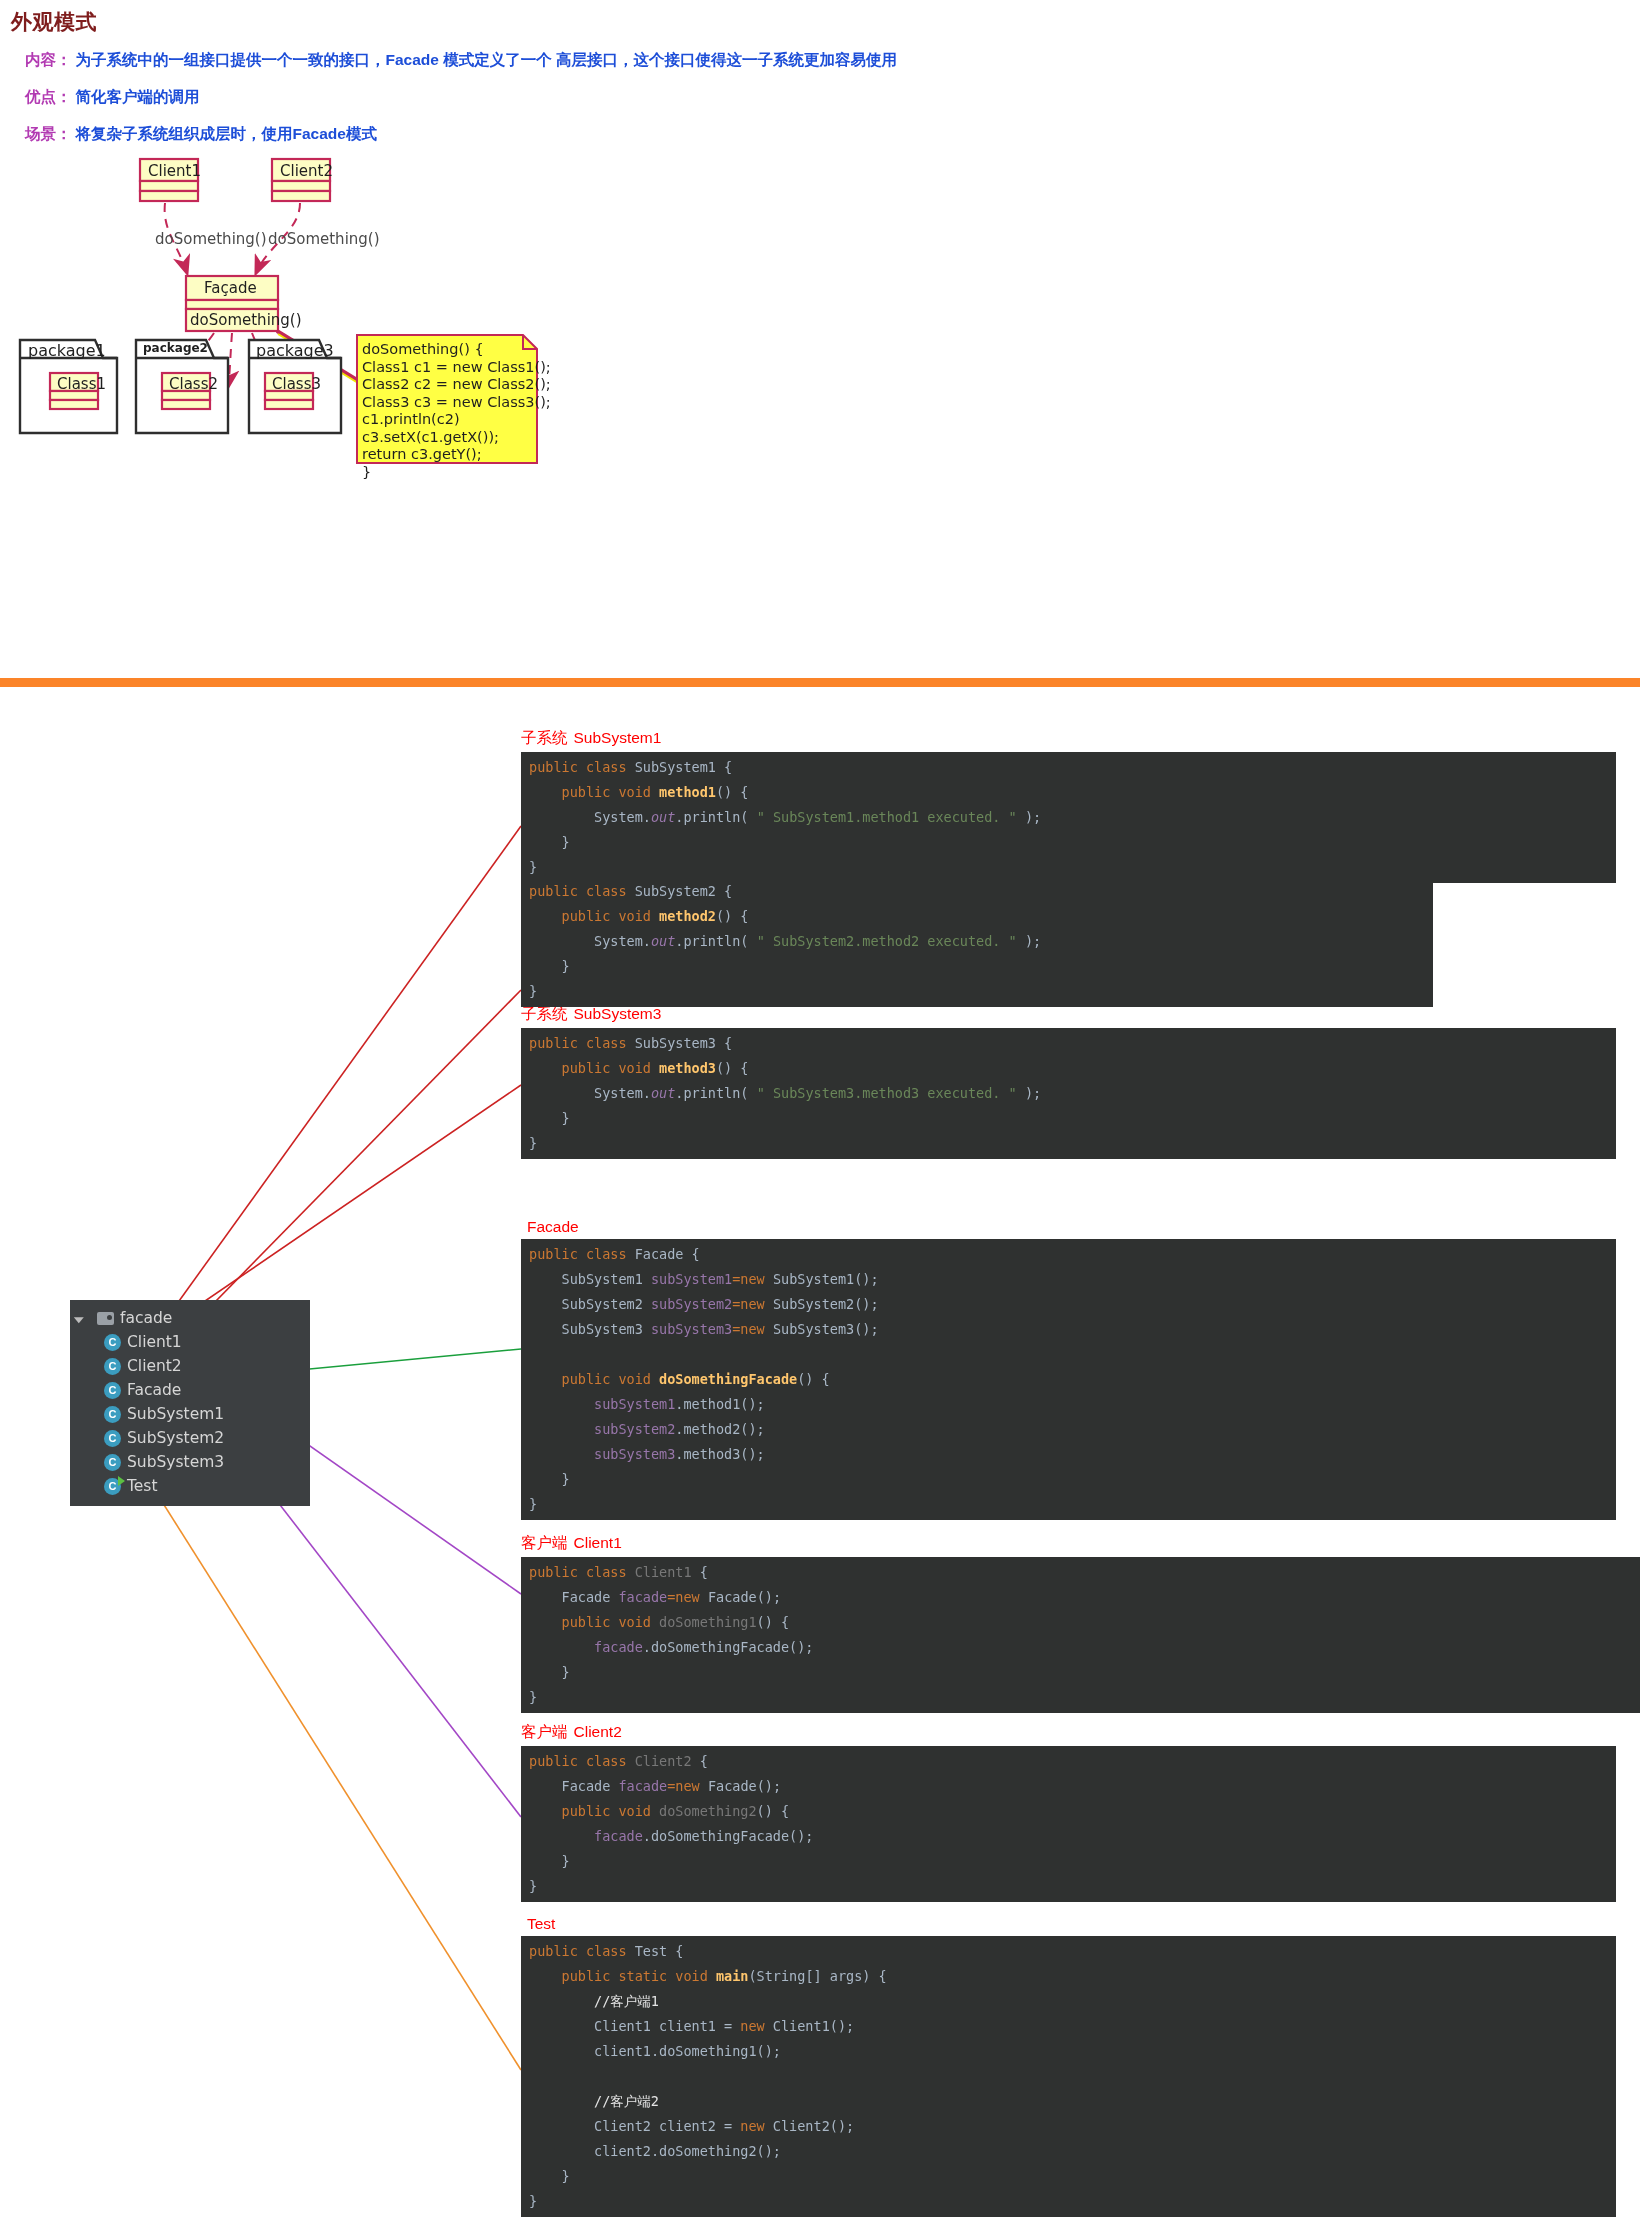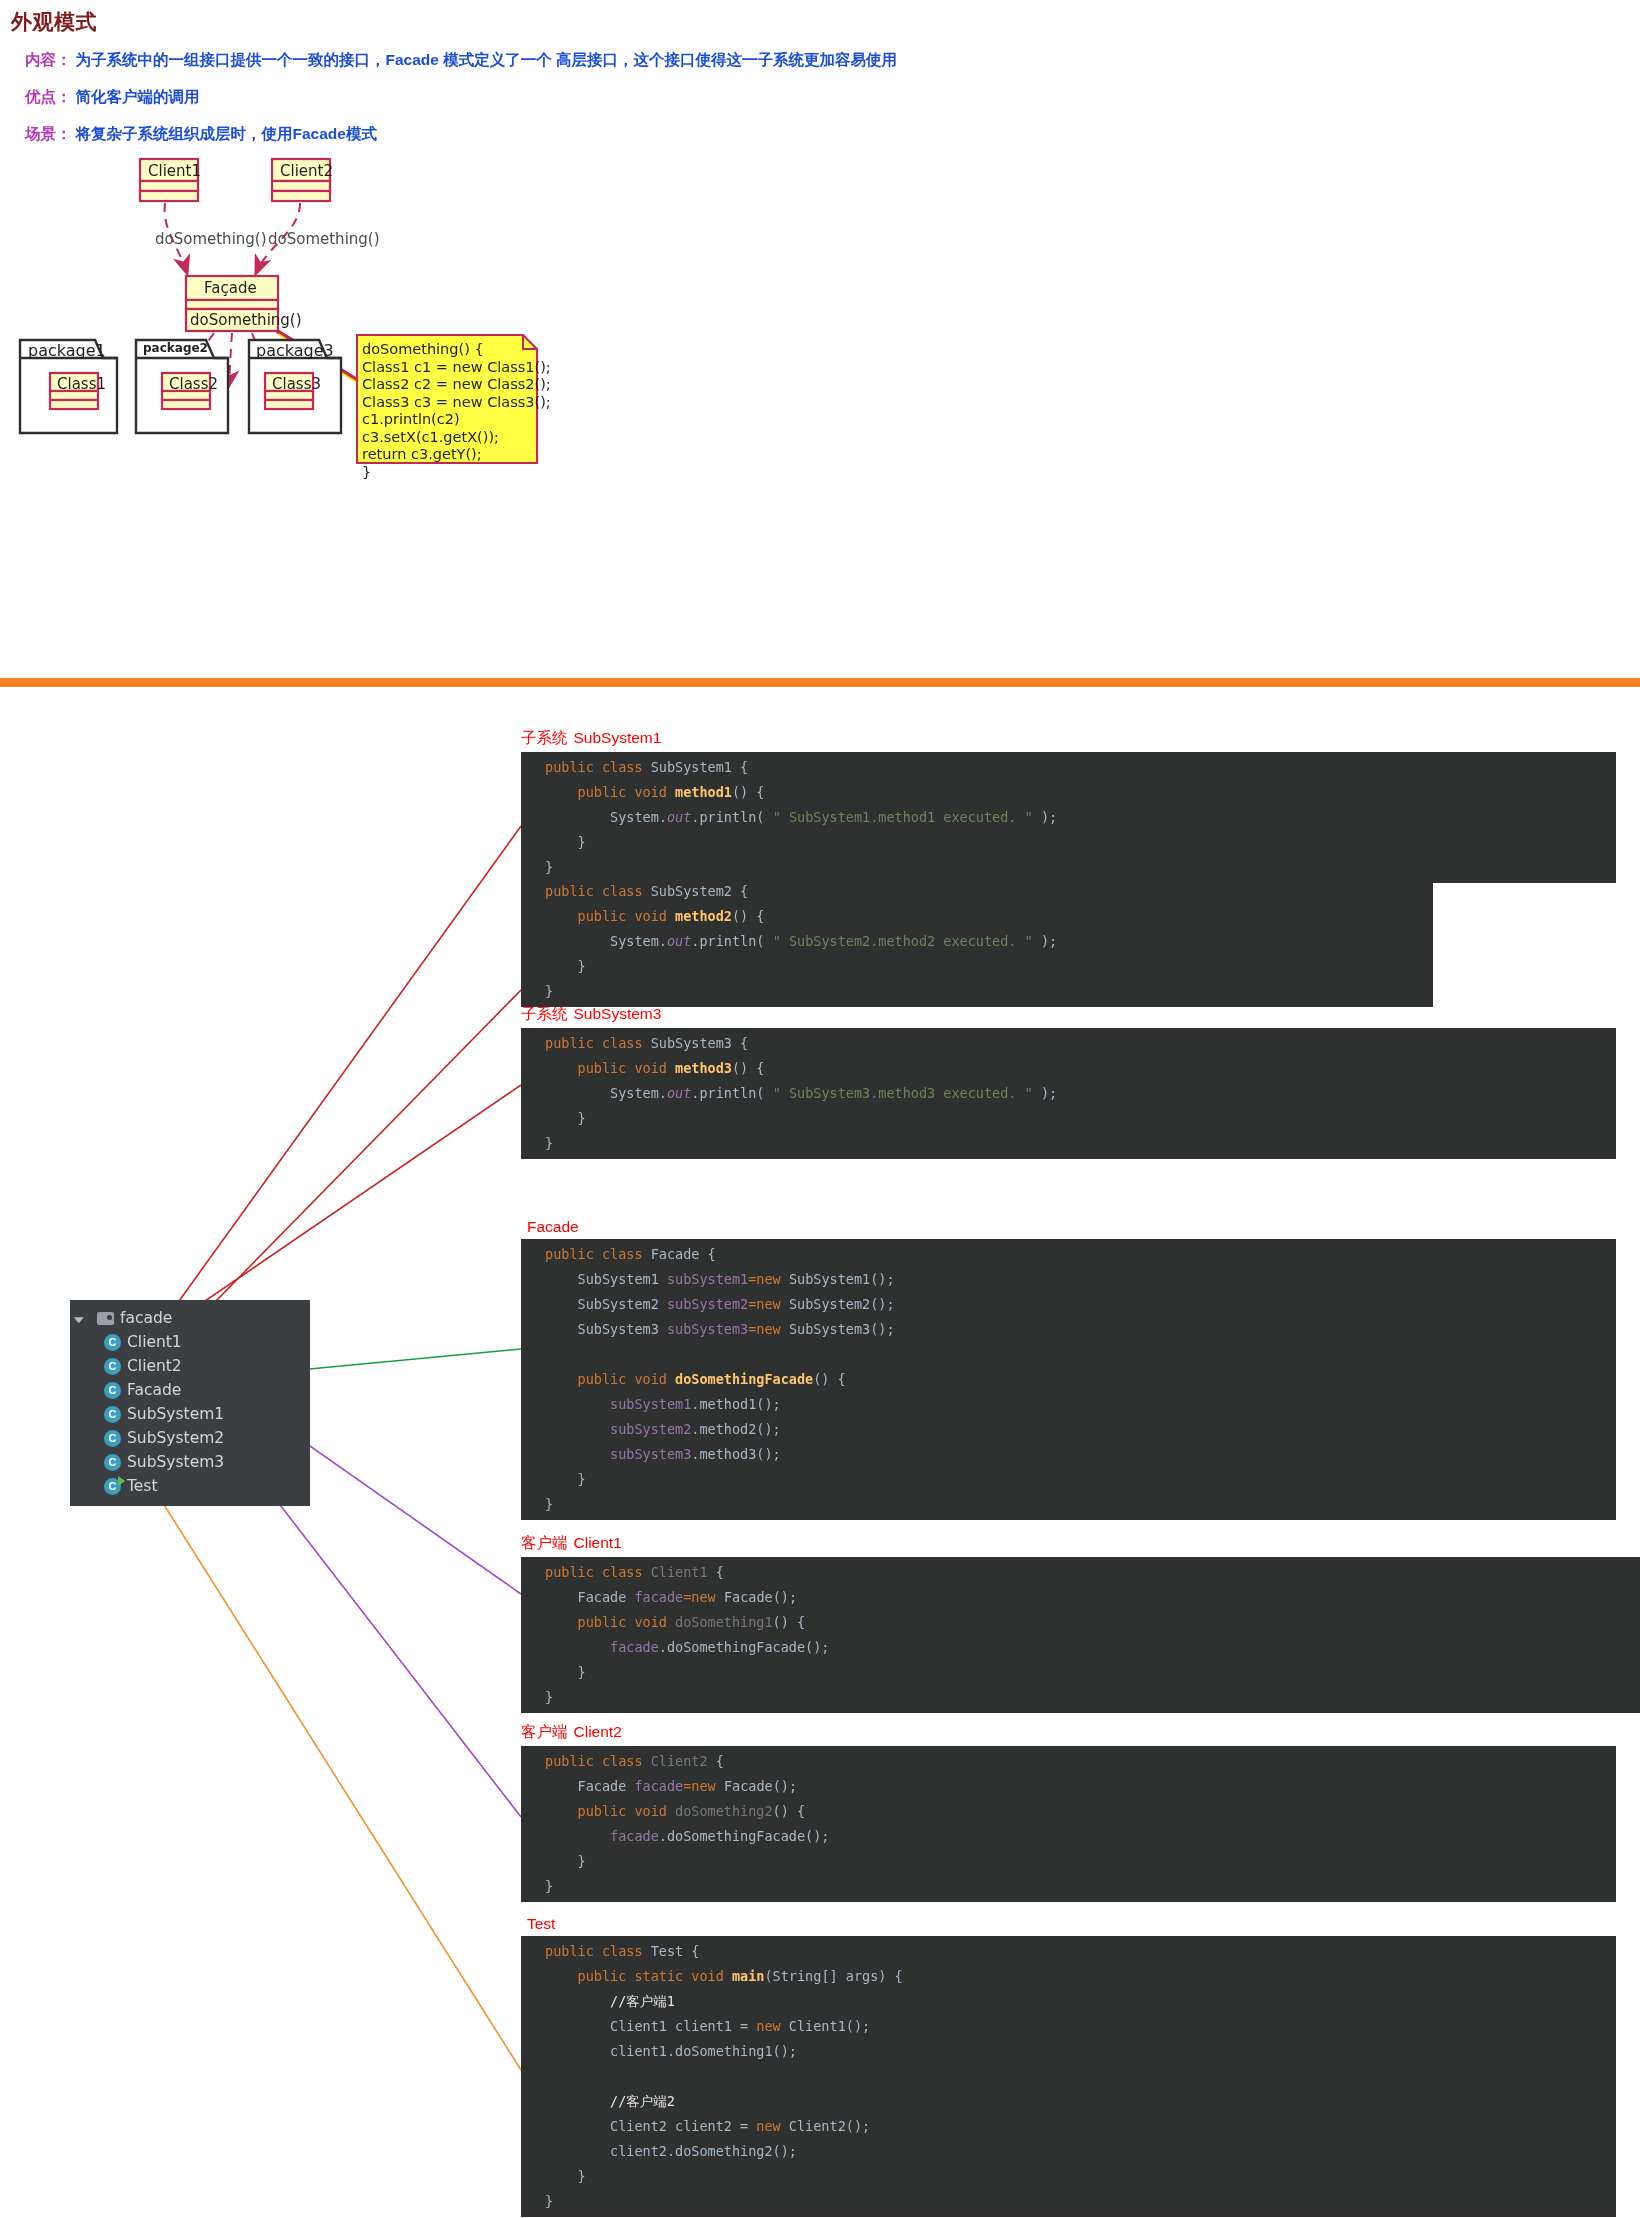--- a/index.html
+++ b/index.html
@@ -82,21 +82,21 @@
     font-size:15.5px; font-weight:normal; color:#ff0000; margin-bottom:3px;
     white-space:nowrap;
   }
   .sec-title .cn{ margin-right:6px; }
   .code{
     background:#2f3130; color:#d6d6d6;
     font-family:"DejaVu Sans Mono", monospace;
     font-size:13.5px; line-height:25px;
     padding:3px 0 3px 0; position:relative; z-index:3;
   }
-  .code .ln{ white-space:pre; padding-left:24px; }
+  .code .ln{ white-space:pre; padding-left:8px; }
   .kw{ color:#cc7832; }
   .cls{ color:#a9b7c6; }
   .id{ color:#a9b7c6; }
   .fnb{ color:#ffc66d; font-weight:bold;}
   .str{ color:#6a8759; }
   .fld{ color:#9876aa; }
   .cmt{ color:#e5e5e5; }
   .gry{ color:#787878; }
   .it{ font-style:italic; color:#9876aa;}
   .pn{ color:#a9b7c6; }

